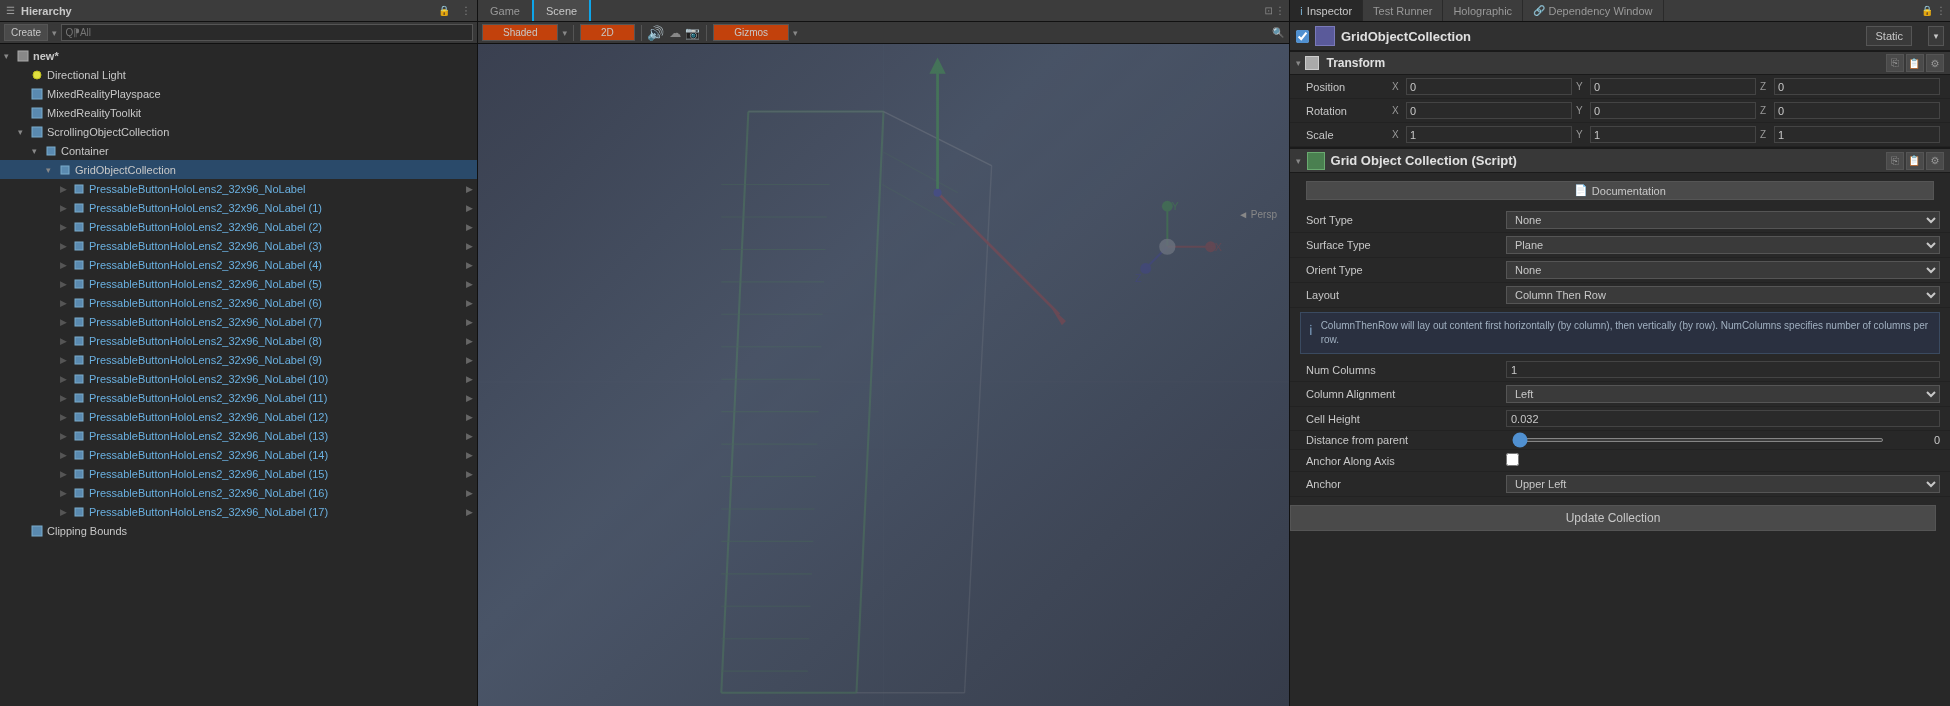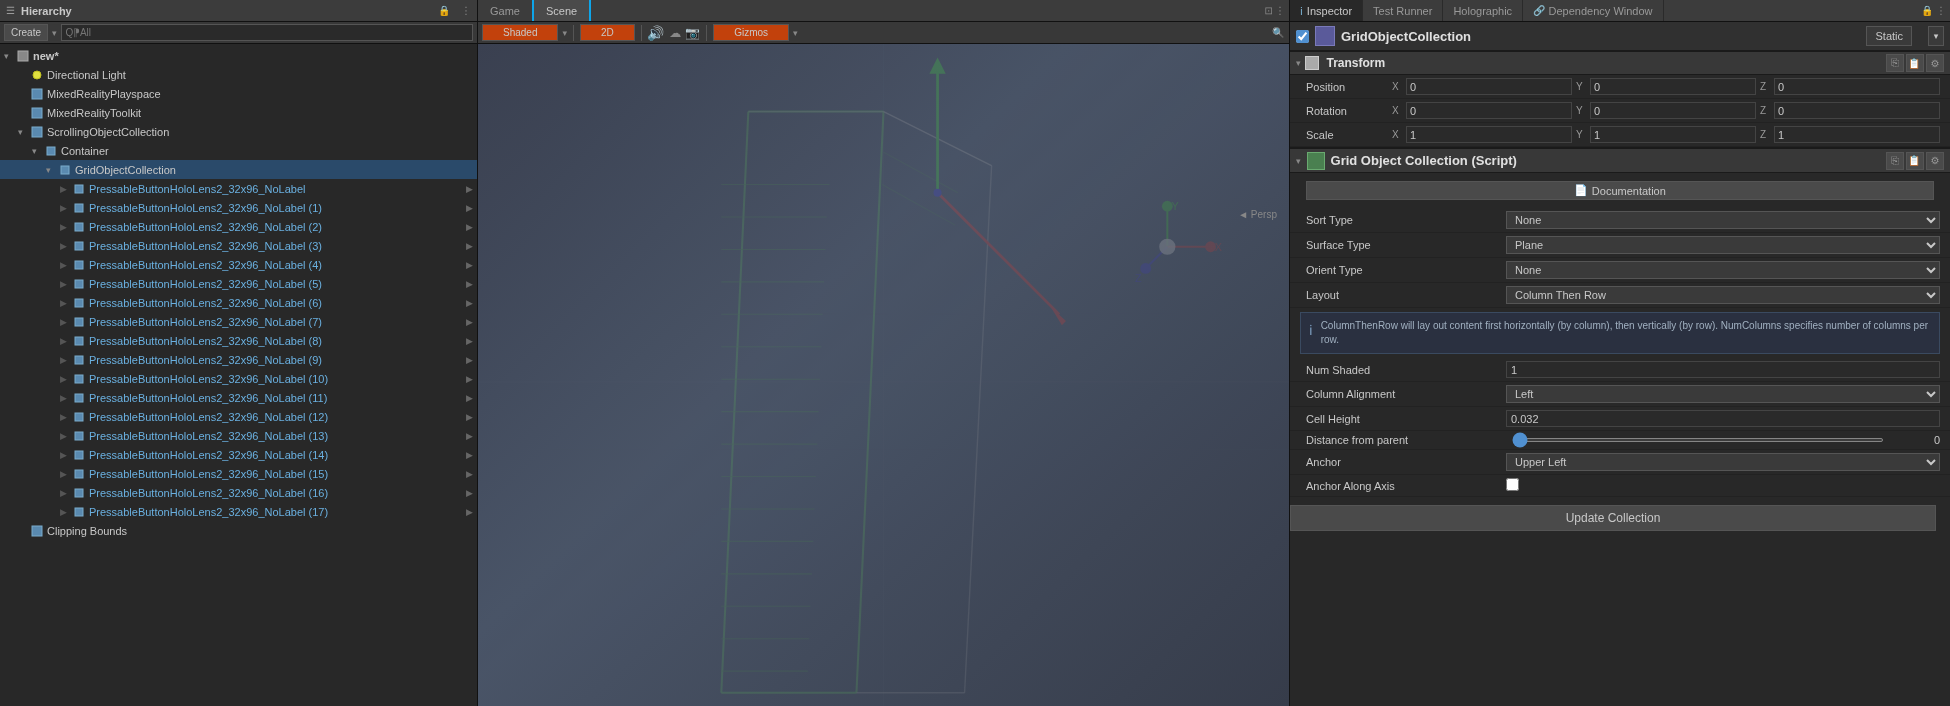--- a/index.html
+++ b/index.html
@@ -1067,21 +1067,21 @@
         </select>
       </div>
     </div>
 
     <div class="info-box">
       <span class="info-icon">ℹ</span>
       <span class="info-text">ColumnThenRow will lay out content first horizontally (by column), then vertically (by row). NumColumns specifies number of columns per row.</span>
     </div>
 
     <div class="prop-row">
-      <span class="prop-label">Num Shaded</span>
+      <span class="prop-label">Num Columns</span>
       <div class="prop-value">
         <input class="text-input" type="number" value="1" style="">
       </div>
     </div>
 
     <div class="prop-row">
       <span class="prop-label">Column Alignment</span>
       <div class="prop-value">
         <select class="dropdown-select">
           <option>Left</option>
@@ -1097,32 +1097,32 @@
       </div>
     </div>
 
     <div class="slider-row">
       <span class="prop-label" style="width:200px;flex-shrink:0;">Distance from parent</span>
       <input type="range" class="slider-input" min="0" max="10" value="0" style="">
       <span class="slider-value">0</span>
     </div>
 
     <div class="prop-row">
+      <span class="prop-label">Anchor Along Axis</span>
+      <div class="prop-value">
+        <input type="checkbox" class="checkbox-input" style="">
+      </div>
+    </div>
+
+    <div class="prop-row">
       <span class="prop-label">Anchor</span>
       <div class="prop-value">
         <select class="dropdown-select">
           <option>Upper Left</option>
         </select>
       </div>
     </div>
 
-    <div class="prop-row">
-      <span class="prop-label">Anchor Along Axis</span>
-      <div class="prop-value">
-        <input type="checkbox" class="checkbox-input" style="">
-      </div>
-    </div>
-
     <div style="padding:4px 14px 0 0;">
       <button class="update-btn">Update Collection</button>
     </div>
   </div>
 </div>
 
 </body></html>

